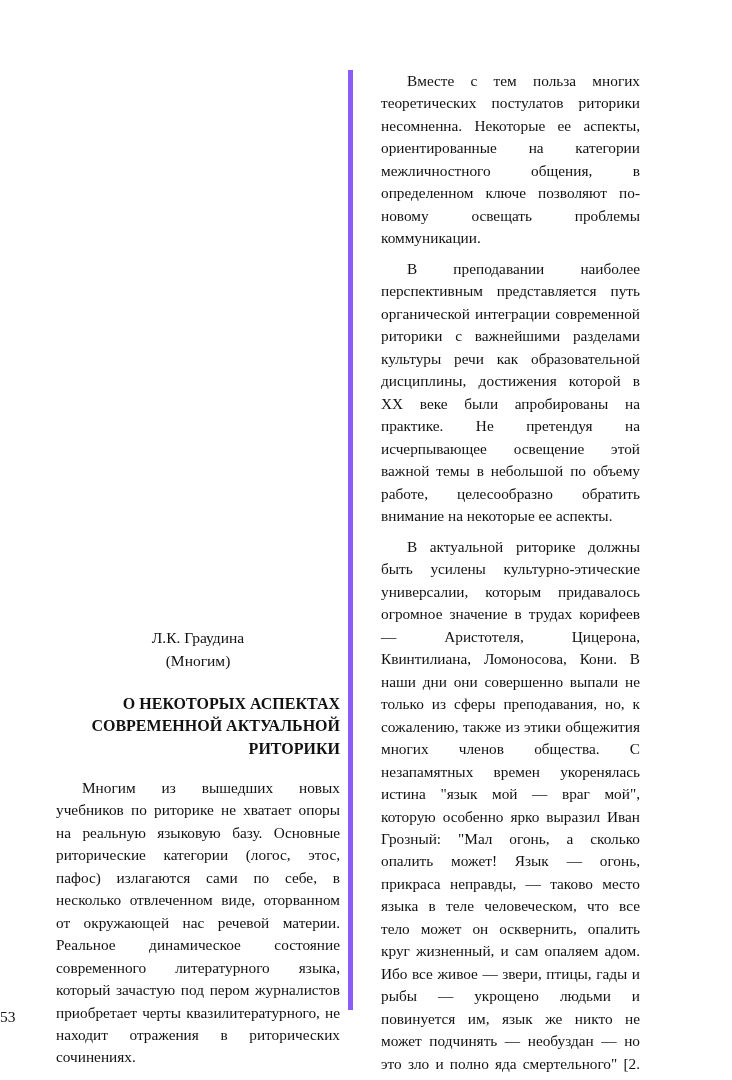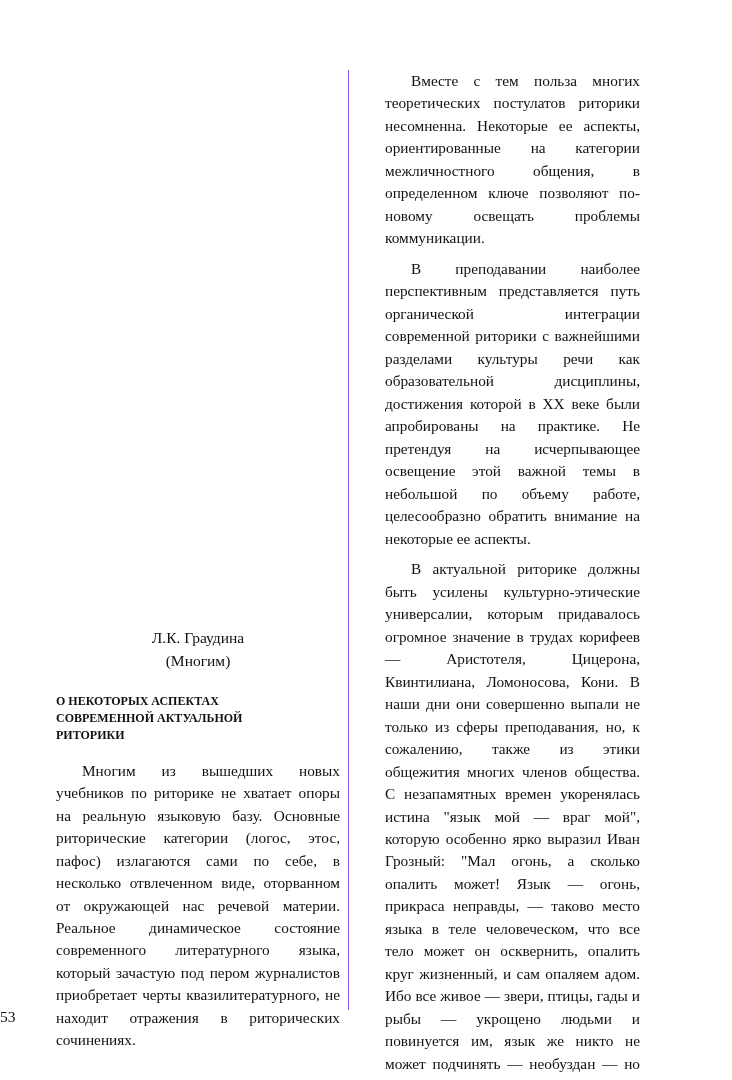--- a/index.html
+++ b/index.html
@@ -39,22 +39,22 @@
     box-sizing: border-box;
   }
 
   .col-left {
     padding-right: 8px;
     position: relative;
     height: 940px;
   }
 
   .col-right {
-    padding-left: 36px;
-    border-left: 1px solid #8b5cf6;
+    padding-left: 28px;
+    border-left: 5px solid #8b5cf6;
     height: 940px;
   }
 
   
   .left-inner {
     position: absolute;
     left: 0;
     right: 8px;
     top: 556px;
   }
@@ -62,23 +62,23 @@
   .author {
     text-align: right;
     font-size: 15.5px;
     line-height: 1.5;
   }
   .author div { white-space: nowrap; text-align: center; }
 
   .article-title {
     margin-top: 20px;
     margin-bottom: 16px;
-    text-align: left;
+    text-align: right;
     font-weight: bold;
-    font-size: 12px;
+    font-size: 16px;
     line-height: 1.42;
     text-transform: uppercase;
   }
   .article-title span { display: block; }
 
   p.body {
     margin: 0 0 0 0;
     text-align: justify;
     text-justify: inter-word;
     font-size: 15.3px;

